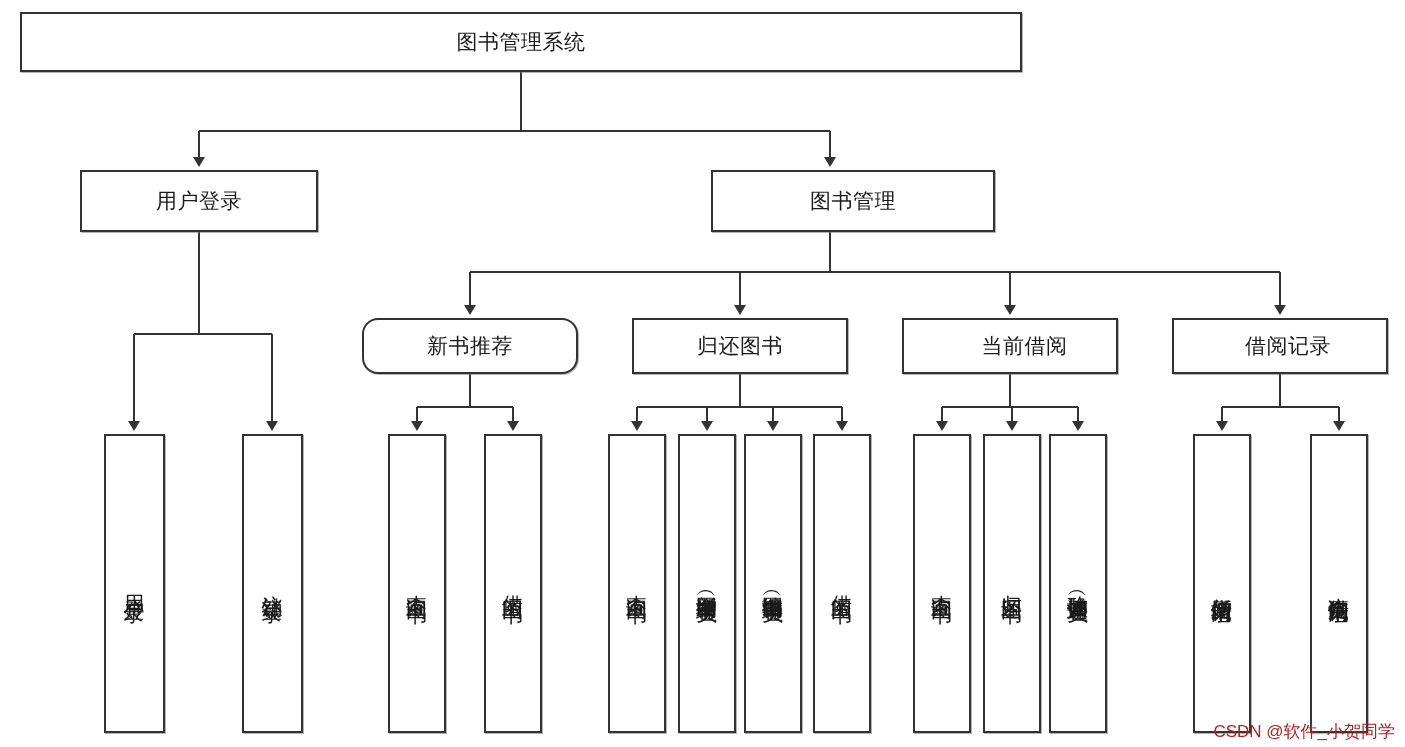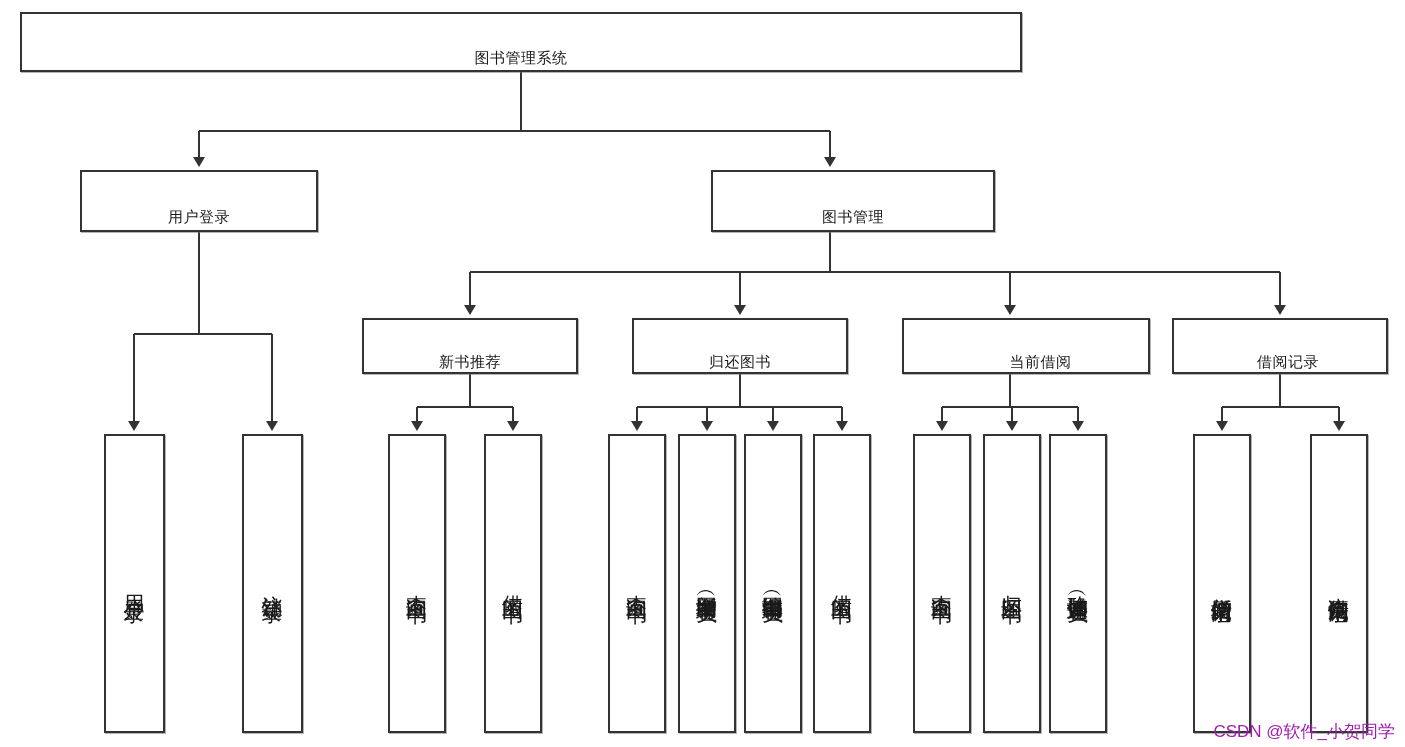--- a/index.html
+++ b/index.html
@@ -35,25 +35,24 @@
     background: #ffffff;
     border: 2px solid #333333;
     box-shadow: 1px 1px 0 0 rgba(120,120,120,0.55);
   }
   .node-label-h {
     width: 100%;
     height: 100%;
     display: flex;
     align-items: center;
     justify-content: center;
-    font-size: 15px;
+    font-size: 21px;
     color: #1a1a1a;
     letter-spacing: 0.5px;
     white-space: nowrap;
-    margin-top: 16px;
   }
   .node-label-v {
     width: 100%;
     height: 100%;
     display: flex;
     align-items: center;
     justify-content: center;
     font-size: 21px;
     color: #1a1a1a;
     writing-mode: vertical-rl;
@@ -64,21 +63,21 @@
     box-sizing: border-box;
   }
   .node-label-v.tight {
     letter-spacing: 1px;
   }
   .watermark {
     position: absolute;
     right: 10px;
     bottom: 4px;
     font-size: 17px;
-    color: #a21caf;
+    color: #b91c1c;
     white-space: nowrap;
     user-select: none;
   }
 </style>
 </head>
 <body>
 
 <div id="diagram-root">
 
   <svg class="flow" viewBox="0 0 1405 747">
@@ -135,27 +134,27 @@
     <div class="node-label-h">图书管理系统</div>
   </div>
 
   <div class="node-box" id="node-l1-0" style="left: 80px; top: 170px; width: 238px; height: 62px;">
     <div class="node-label-h">用户登录</div>
   </div>
   <div class="node-box" id="node-l1-1" style="left: 711px; top: 170px; width: 284px; height: 62px;">
     <div class="node-label-h">图书管理</div>
   </div>
 
-  <div class="node-box" id="node-l2-0" style="left: 362px; top: 318px; width: 216px; height: 56px;">
+  <div class="node-box" id="node-l2-0" style="left: 362px; top: 318px; width: 216px; height: 56px; border-radius: 16px;">
     <div class="node-label-h">新书推荐</div>
   </div>
   <div class="node-box" id="node-l2-1" style="left: 632px; top: 318px; width: 216px; height: 56px;">
     <div class="node-label-h">归还图书</div>
   </div>
-  <div class="node-box" id="node-l2-2" style="left: 902px; top: 318px; width: 248px; height: 56px; padding-left: 29px;">
+  <div class="node-box" id="node-l2-2" style="left: 902px; top: 318px; width: 216px; height: 56px; padding-left: 29px;">
     <div class="node-label-h">当前借阅</div>
   </div>
   <div class="node-box" id="node-l2-3" style="left: 1172px; top: 318px; width: 216px; height: 56px; padding-left: 16px;">
     <div class="node-label-h">借阅记录</div>
   </div>
 
   <div class="node-box" id="node-leaf-0" style="left: 104px; top: 434px; width: 61px; height: 299px;">
     <div class="node-label-v">用户登录</div>
   </div>
   <div class="node-box" id="node-leaf-1" style="left: 242px; top: 434px; width: 61px; height: 299px;">

